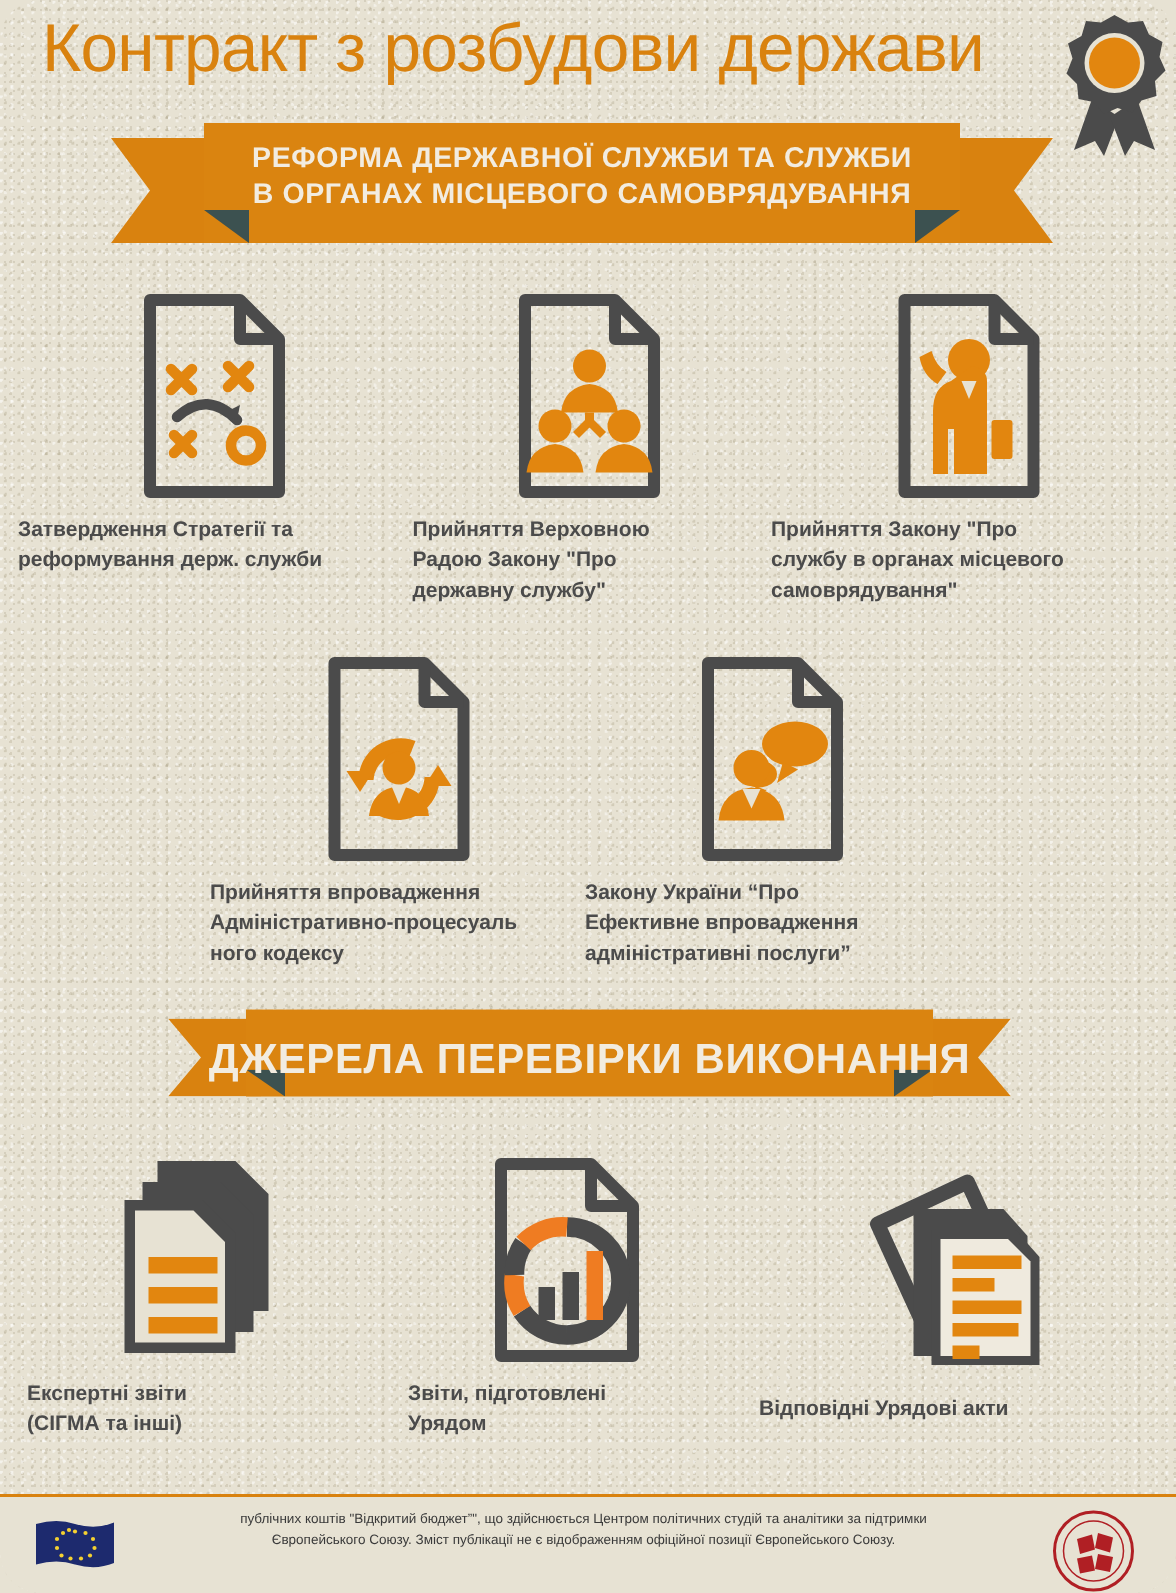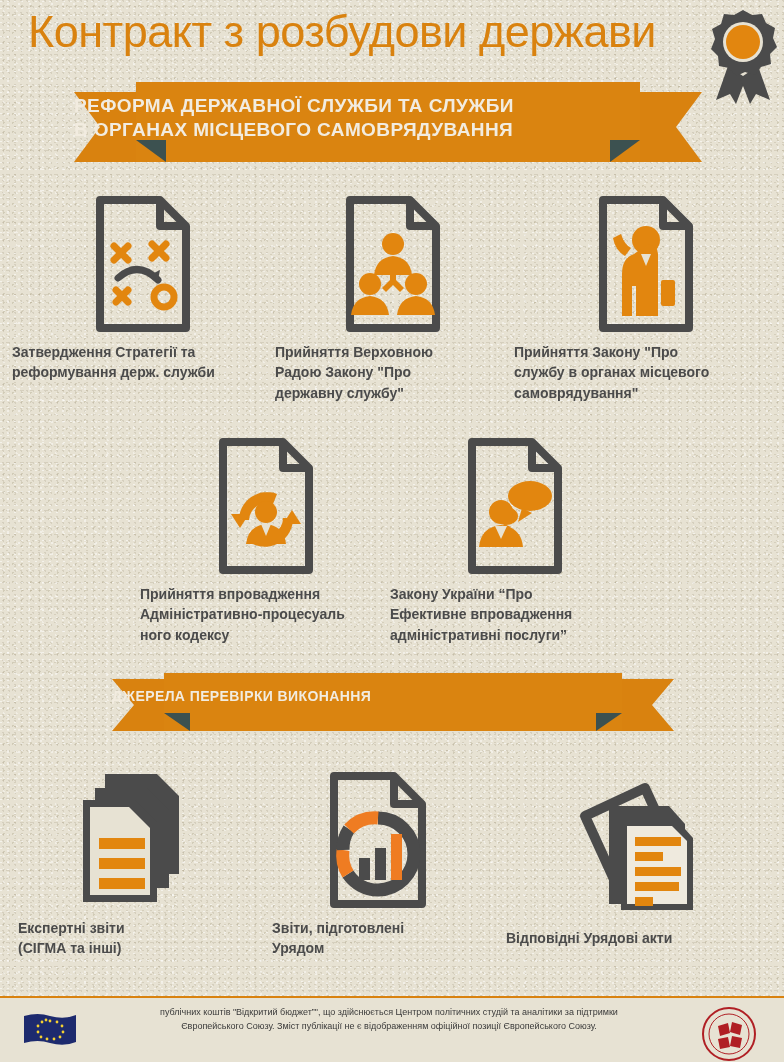--- a/index.html
+++ b/index.html
@@ -21,20 +21,21 @@
     background-color: #e7e2d3;
     background-image:
       radial-gradient(circle at 13% 21%, rgba(255,255,255,.55) 0 1px, transparent 1px),
       radial-gradient(circle at 41% 63%, rgba(160,150,120,.30) 0 1px, transparent 1px),
       radial-gradient(circle at 72% 34%, rgba(255,255,255,.45) 0 1px, transparent 1px),
       radial-gradient(circle at 88% 80%, rgba(160,150,120,.25) 0 1px, transparent 1px),
       radial-gradient(circle at 27% 88%, rgba(255,255,255,.40) 0 1px, transparent 1px),
       radial-gradient(circle at 55% 11%, rgba(150,140,110,.22) 0 1px, transparent 1px);
     background-size: 7px 7px, 9px 9px, 11px 11px, 8px 8px, 13px 13px, 6px 6px;
     overflow: hidden;
+    border-radius: 27px;
   }
 
   
   .header {
     position: absolute;
     left: 0; top: 0;
     width: 784px; height: 84px;
   }
   .main-title {
     position: absolute;
@@ -73,20 +74,21 @@
     width: 30px; height: 22px;
     background: #3c5150;
   }
   .ribbon .band {
     position: absolute;
     background: #da8410;
   }
   .ribbon .band-text {
     position: absolute;
     left: 0; right: 0;
+    text-align: center;
     color: #f2ece0;
     font-weight: bold;
     letter-spacing: .4px;
     line-height: 1.28;
   }
 
   
   #ribbon-1 { left: 74px; top: 82px; width: 628px; height: 90px; }
   #ribbon-1 .band { left: 62px; top: 0; width: 504px; height: 80px; }
   #ribbon-1 .fold-l { left: 62px; top: 58px;
@@ -98,21 +100,21 @@
   
   #ribbon-2 { left: 112px; top: 673px; width: 562px; height: 70px; }
   #ribbon-2 .tail-l, #ribbon-2 .tail-r { top: 6px; height: 52px; width: 62px; }
   #ribbon-2 .tail-l { clip-path: polygon(0 0, 62px 0, 62px 52px, 0 52px, 22px 26px); }
   #ribbon-2 .tail-r { clip-path: polygon(0 0, 62px 0, 40px 26px, 62px 52px, 0 52px); }
   #ribbon-2 .band { left: 52px; top: 0; width: 458px; height: 58px; }
   #ribbon-2 .fold-l { left: 52px; top: 40px; width: 26px; height: 18px;
     clip-path: polygon(0 0, 26px 0, 26px 18px); }
   #ribbon-2 .fold-r { left: 484px; top: 40px; width: 26px; height: 18px;
     clip-path: polygon(0 0, 26px 0, 0 18px); }
-  #ribbon-2 .band-text { top: 15px; font-size: 14px; }
+  #ribbon-2 .band-text { top: 15px; font-size: 28px; }
 
   
   .card { position: absolute; text-align: left; }
   .card .art {
     display: flex;
     align-items: flex-start;
     justify-content: center;
     height: 140px;
   }
   .card .caption {

